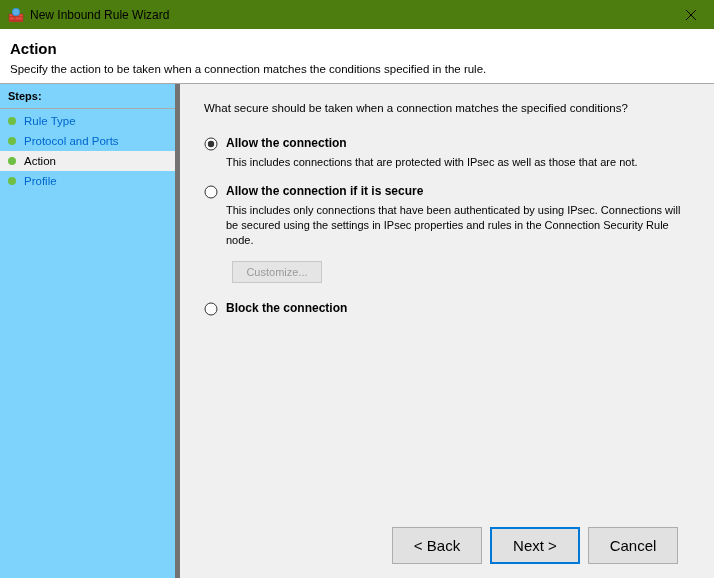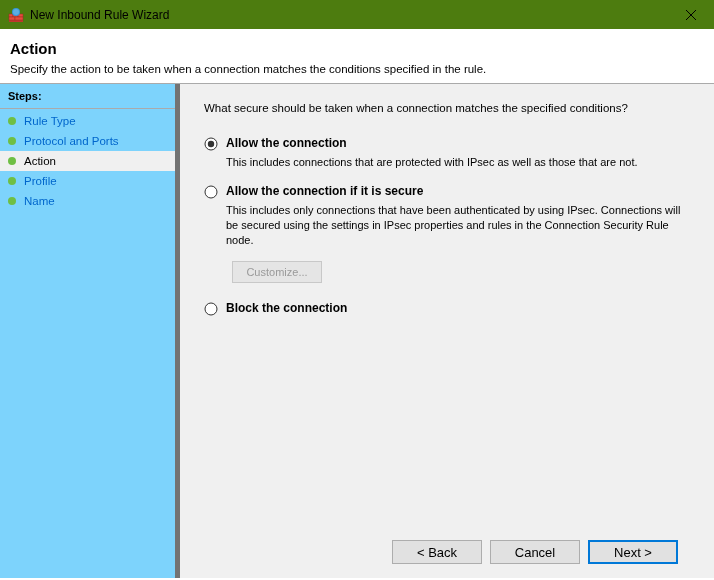--- a/index.html
+++ b/index.html
@@ -41,21 +41,21 @@
   .radio-ctl { margin-top: 1px; margin-right: 8px; flex-shrink:0; }
   .radio-ctl svg { display:block; }
   .radio-label { font-size: 12px; font-weight: bold; color: #000; }
   .radio-desc { font-size: 11px; color: #000; margin-left: 22px; margin-bottom: 14px; line-height: 1.35; max-width: 460px;}
   .radio-block { margin-bottom: 0; }
 
   .btn-customize { margin-left: 28px; margin-top: 4px; margin-bottom: 18px; width: 90px; height: 22px; font-size: 11px; background: #e5e5e5; border: 1px solid #c8c8c8; color: #9a9a9a; text-align: center; line-height: 20px; }
 
   
   .footer { margin-top: auto; padding: 10px 12px 14px 0; display: flex; justify-content: flex-end; gap: 8px; }
-  .btn { width: 90px; height: 24px; font-size: 13px; background: #e1e1e1; border: 1px solid #adadad; color: #000; display:flex; align-items:center; justify-content:center; cursor: default;}
+  .btn { width: 90px; height: 37px; font-size: 15px; background: #e1e1e1; border: 1px solid #adadad; color: #000; display:flex; align-items:center; justify-content:center; cursor: default;}
   .btn.default { border: 2px solid #0078d7; background: #e1e1e1; }
 </style>
 </head>
 <body>
 
 <div class="titlebar">
   <span class="appicon">
     <svg viewBox="0 0 16 16">
         <rect x="1" y="7" width="14" height="8" fill="#c0392b"></rect>
         <rect x="1" y="7" width="4" height="3" fill="#e74c3c" stroke="#962d22" stroke-width="0.5"></rect>
@@ -96,24 +96,20 @@
       <span class="label">Protocol and Ports</span>
     </div>
     <div class="step-item current">
       <span class="bullet"></span>
       <span class="label">Action</span>
     </div>
     <div class="step-item link">
       <span class="bullet"></span>
       <span class="label">Profile</span>
     </div>
-    <div class="step-item link">
-      <span class="bullet"></span>
-      <span class="label">Name</span>
-    </div>
   </div>
 
   <div class="main">
     <div class="prompt">What secure should be taken when a connection matches the specified conditions?</div>
 
     <div class="radio-group">
 
       <div class="radio-block">
         <div class="radio-row">
           <span class="radio-ctl">
@@ -148,18 +144,18 @@
               </svg>
           </span>
           <span class="radio-label">Block the connection</span>
         </div>
       </div>
 
     </div>
 
     <div class="footer">
       <div class="btn">&lt; Back</div>
+      <div class="btn default">Next &gt;</div>
       <div class="btn">Cancel</div>
-      <div class="btn default">Next &gt;</div>
     </div>
 
   </div>
 </div>
 
 </body></html>

